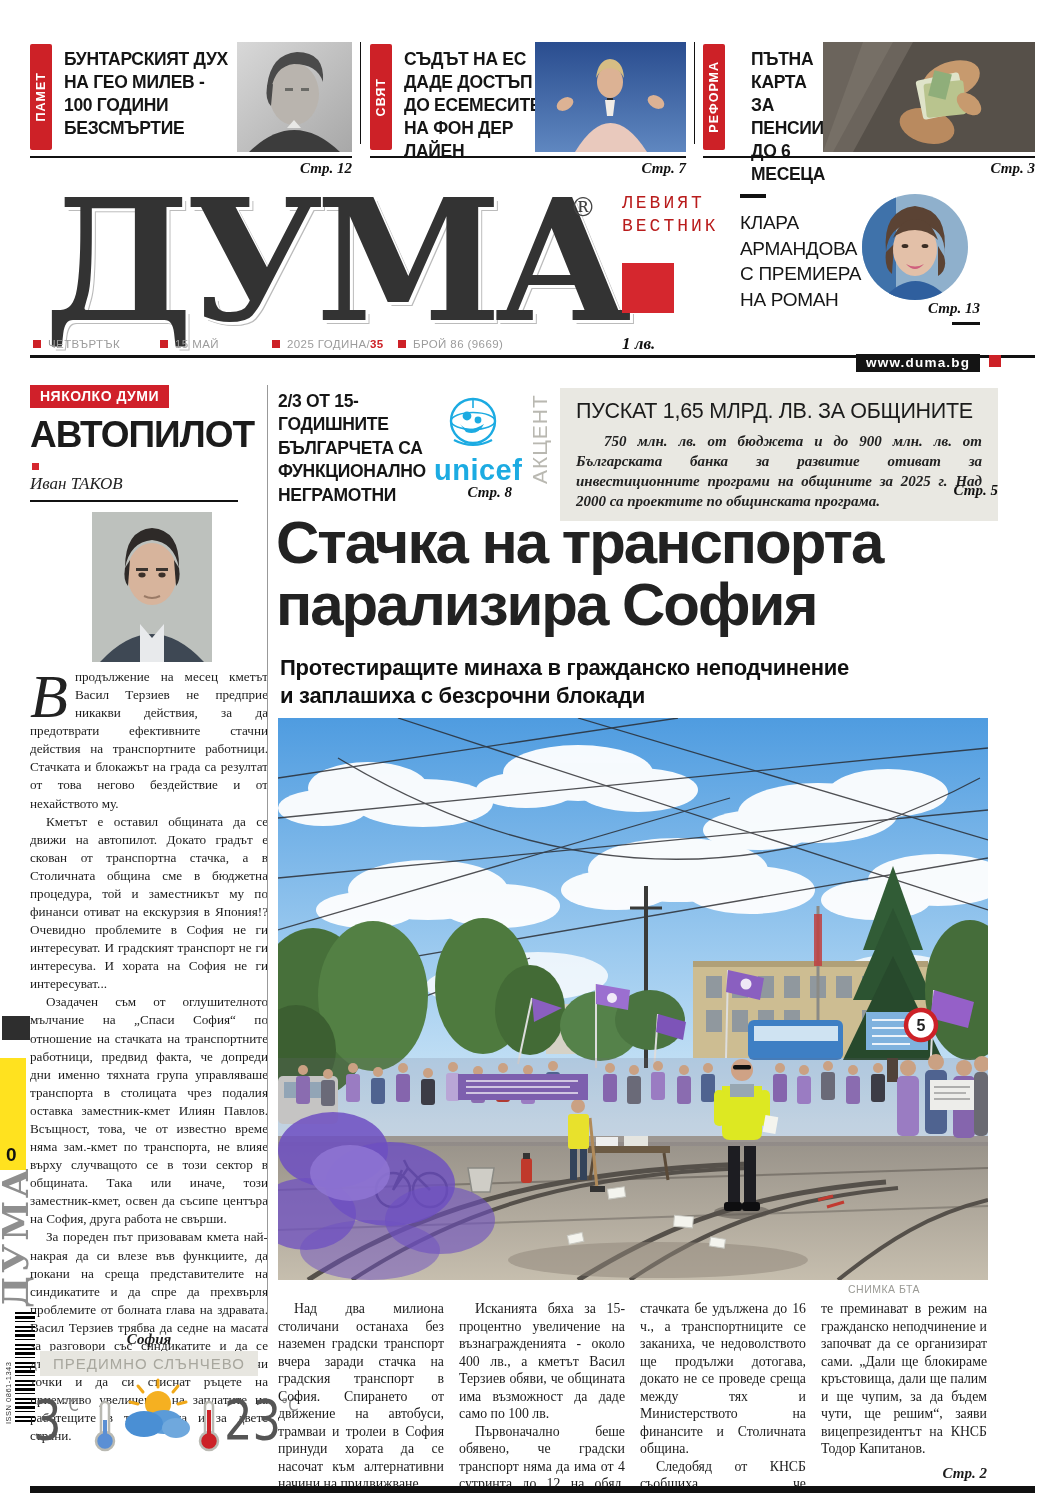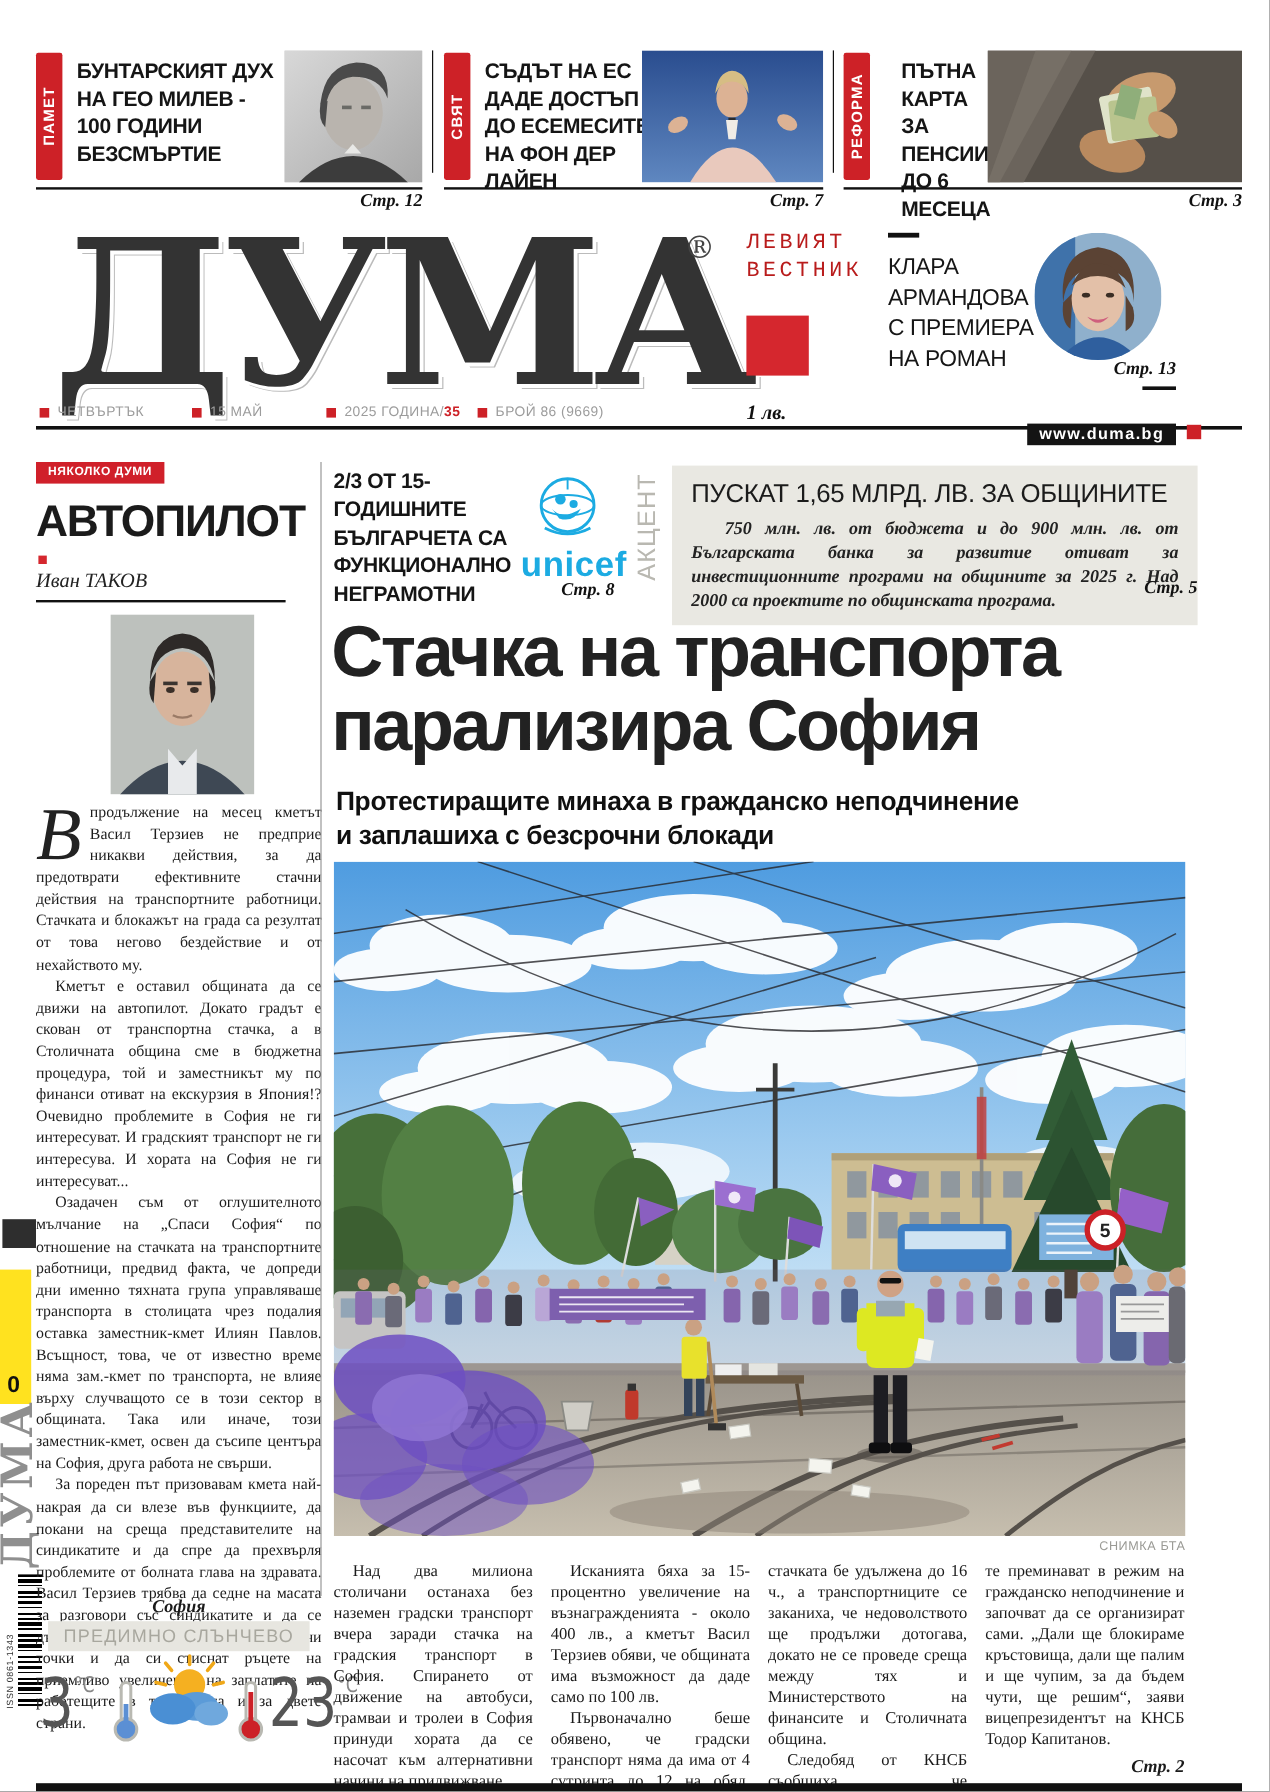--- a/index.html
+++ b/index.html
@@ -23,21 +23,21 @@
   .reg{font-family:"DejaVu Serif",serif;font-size:26px;color:#444;font-weight:normal}
   .tagline{font-family:Liberation Mono, monospace;font-size:18px;letter-spacing:3px;color:#b91c1c;line-height:1.28}
   .redsq{background:#d5272e}
   .promo-title{font-weight:normal;font-size:19px;line-height:1.35;color:#161616;letter-spacing:-0.3px}
   .dateline{font-size:11.5px;color:#9c9c9c;letter-spacing:.4px;display:flex;align-items:center}
   .dl-sq{width:8px;height:8px;background:#cd2127;display:inline-block;margin-right:7px}
   .price{font-family:"Liberation Serif",serif;font-style:italic;font-weight:bold;font-size:17px;color:#111}
   .dumabar{background:#141414;color:#fff;font-weight:bold;font-size:13.5px;letter-spacing:1.2px;
            padding:1px 10px 2px;display:inline-block}
   
-  .kicker{background:#d0202a;color:#fff;font-weight:bold;font-size:10px;letter-spacing:.5px;
+  .kicker{background:#d0202a;color:#fff;font-weight:bold;font-size:14px;letter-spacing:.5px;
           display:inline-block;padding:3px 10px 4px}
   .op-title{font-weight:700;font-size:37px;letter-spacing:-1px;color:#1b1b1b}
   .author{font-family:"Liberation Serif",serif;font-style:italic;font-size:17px;color:#222}
   .bodytext{font-family:"Liberation Serif",serif;font-size:13.2px;line-height:1.37;text-align:justify;color:#1c1c1c}
   .bodytext p{text-indent:16px}
   .bodytext p.noindent{text-indent:0}
   .dropcap{float:left;font-family:"Liberation Serif",serif;font-style:italic;font-size:62px;
            line-height:.8;padding:4px 7px 0 0;color:#222}
   
   .w-city{font-family:"Liberation Serif",serif;font-style:italic;font-weight:bold;font-size:15px;text-align:center}
@@ -48,21 +48,21 @@
   .uni-title{font-weight:bold;font-size:17.5px;line-height:1.34;color:#151515;letter-spacing:-0.3px}
   .uni-word{color:#1cabe2;font-size:29px;font-weight:700;letter-spacing:.5px}
   .akcent{color:#b9b8b1;font-size:21px;letter-spacing:1px;font-weight:normal}
   .accent-box{background:#e9e8e2;padding:11px 16px 10px}
   .accent-title{font-weight:400;font-size:21.5px;letter-spacing:-0.3px;color:#1b1b1b}
   .accent-text{font-family:"Liberation Serif",serif;font-style:italic;font-weight:bold;font-size:15px;
                line-height:1.34;text-align:justify;color:#222;margin-top:7px;text-indent:28px}
   
   .headline{font-weight:900;font-size:60px;line-height:1.04;letter-spacing:-2px;color:#222}
   .subhead{font-weight:600;font-size:22px;line-height:1.27;color:#101010;letter-spacing:-0.3px}
-  .credit{font-size:10.5px;color:#9a9a95;letter-spacing:.5px;text-align:right}
+  .credit{font-size:10.5px;color:#9a9a95;letter-spacing:.5px;text-align:center}
   .col{position:absolute;top:1300px;width:166px;font-family:"Liberation Serif",serif;
        font-size:13.8px;line-height:1.27;text-align:justify;color:#1b1b1b}
   .col p{text-indent:16px}
   .col p.noindent{text-indent:0}
   .colref{font-family:"Liberation Serif",serif;font-style:italic;font-weight:bold;font-size:15px;text-align:right;margin-top:6px}
   
   .spine-logo{font-family:"DejaVu Serif",serif;font-weight:bold;font-size:36px;color:#8f8f8f;letter-spacing:3px}
   .barcode{background:repeating-linear-gradient(to bottom,#000 0 2px,#fff 2px 4px,#000 4px 7px,#fff 7px 9px,
            #000 9px 10px,#fff 10px 14px,#000 14px 16px,#fff 16px 18px);width:20px;height:112px}
   .issn{font-size:7.5px;color:#333;letter-spacing:.5px}

